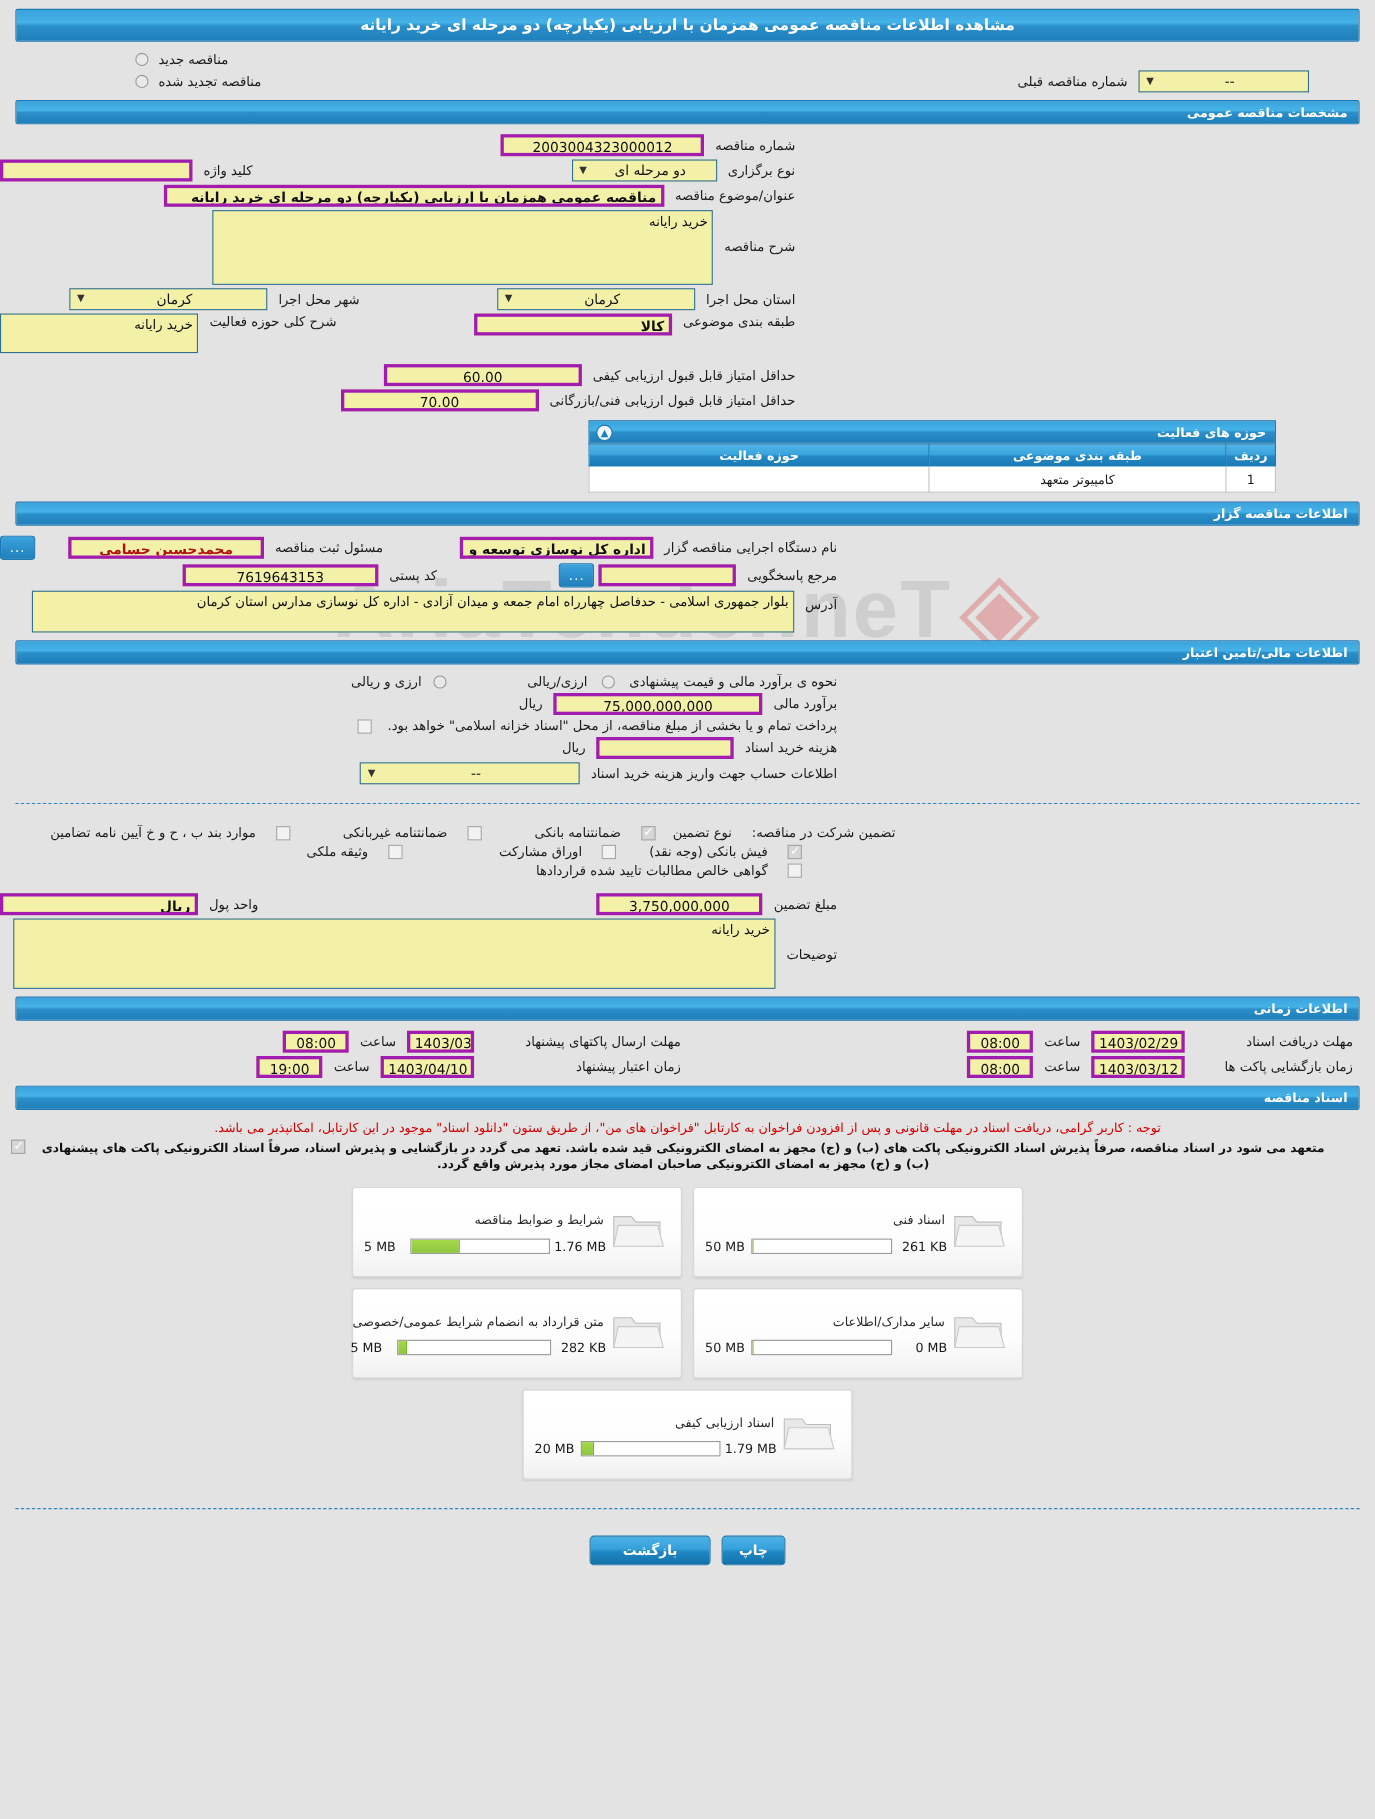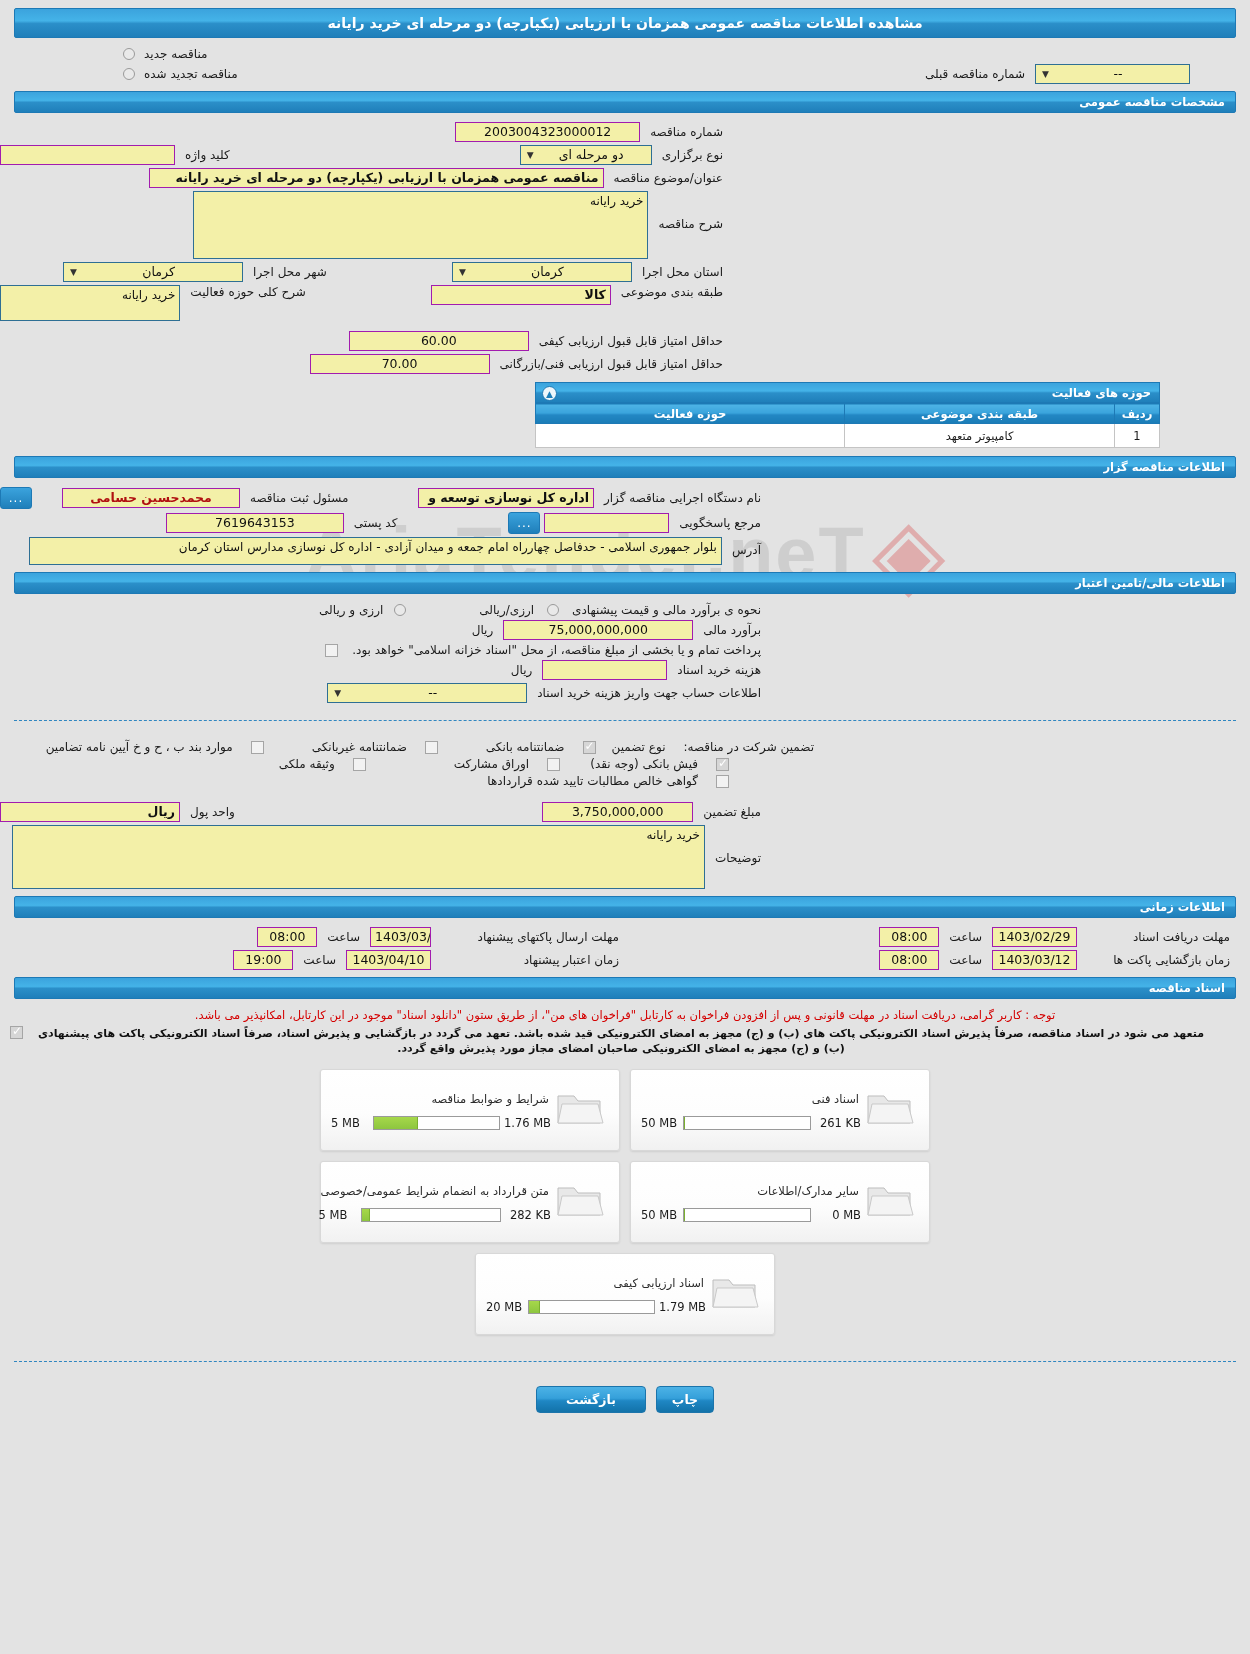--- a/index.html
+++ b/index.html
@@ -78,21 +78,21 @@
   }
   .lbl {
     font-size: 12px;
     color: #1a1a1a;
     white-space: nowrap;
     padding: 0 6px 0 6px;
     text-align: right;
   }
   .fld {
     background: #f3f0a8;
-    border: 1px solid #a21caf;
+    border: 3px solid #a21caf;
     height: 20px;
     line-height: 18px;
     font-size: 12.5px;
     padding: 0 4px;
     color: #101010;
     text-align: center;
     overflow: hidden;
     white-space: nowrap;
   }
   .fld.ltr { direction: ltr; }
@@ -494,21 +494,21 @@
         <span style="flex:1;display:flex;justify-content:flex-start;padding-right:101px;align-items:center;gap:4px;">
           <span class="lbl">کد پستی</span>
           <span class="fld ltr" style="width:178px;">7619643153</span>
         </span>
       </div>
     </div>
 
     <div class="row" style="align-items:flex-start;">
       <div style="width:1250px;display:flex;justify-content:flex-start;padding-right:483px;align-items:flex-start;gap:4px;">
         <span class="lbl" style="padding-top:6px;">آدرس</span>
-        <span class="area" style="width:693px;height:28px;padding-left:20px;">بلوار جمهوری اسلامی - حدفاصل چهارراه امام جمعه و میدان آزادی - اداره کل نوسازی مدارس استان کرمان</span>
+        <span class="area" style="width:693px;height:38px;padding-left:20px;">بلوار جمهوری اسلامی - حدفاصل چهارراه امام جمعه و میدان آزادی - اداره کل نوسازی مدارس استان کرمان</span>
       </div>
     </div>
   </div>
 
   <div class="bar">اطلاعات مالی/تامین اعتبار</div>
   <div class="sect">
 
     <div class="row">
       <div style="width:1250px;display:flex;justify-content:flex-start;padding-right:483px;align-items:center;gap:4px;">
         <span class="lbl">نحوه ی برآورد مالی و قیمت پیشنهادی</span>

